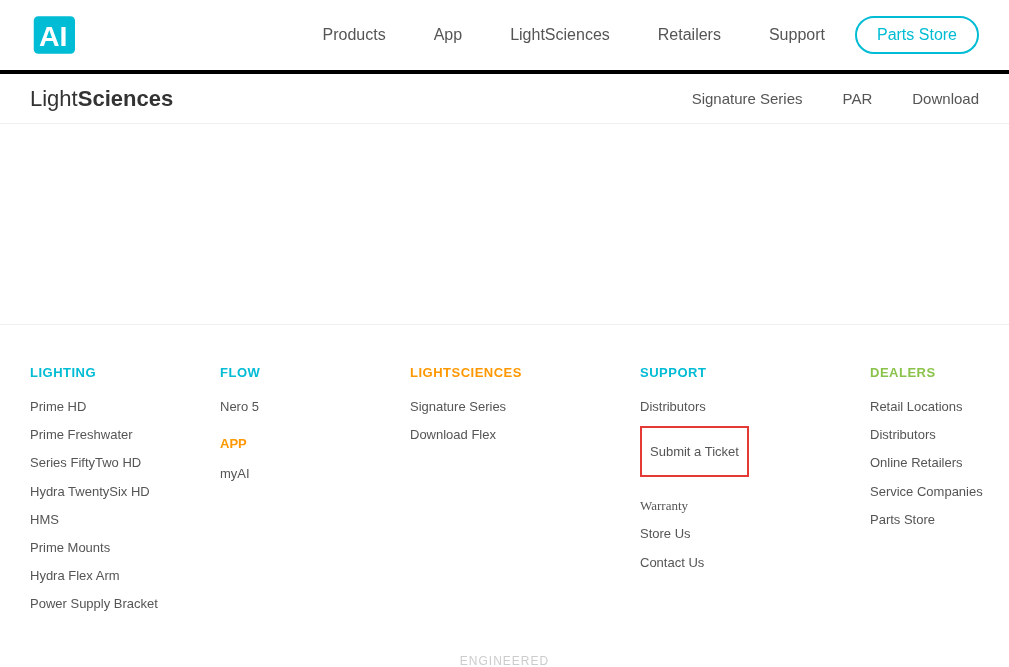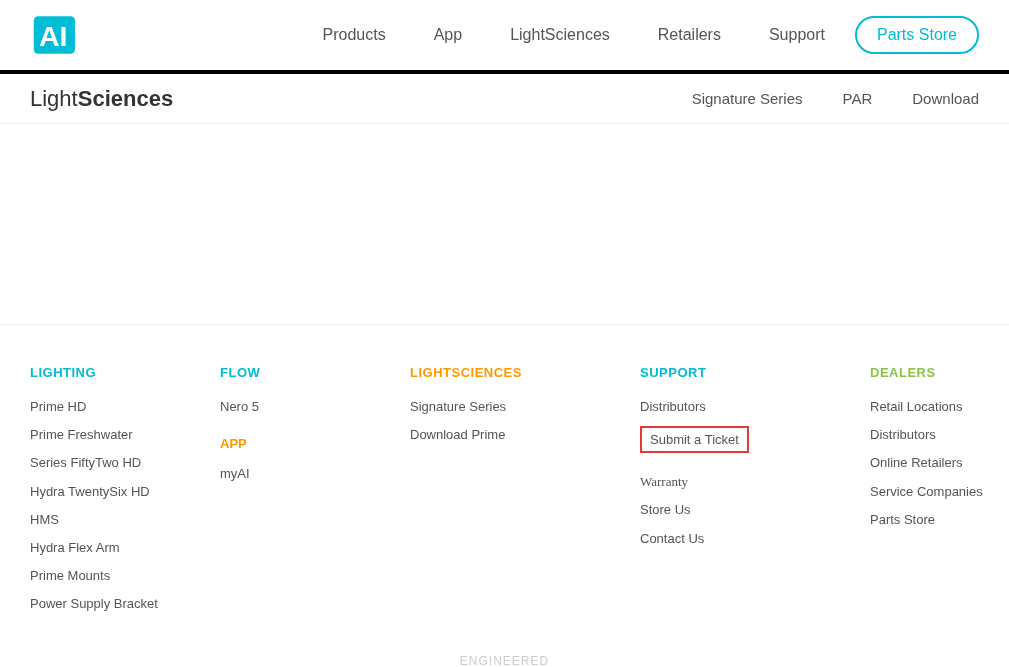--- a/index.html
+++ b/index.html
@@ -118,21 +118,21 @@
       margin-top: 20px;
       margin-bottom: 14px;
     }
     .submit-ticket-link {
       display: block;
       color: #555;
       text-decoration: none;
       font-size: 13px;
       margin-bottom: 10px;
       border: 2px solid #e53935;
-      padding: 4px 8px;
+      padding: 16px 8px;
       display: inline-block;
     }
 
     .footer-bottom {
       text-align: center;
       margin-top: 30px;
       color: #ccc;
       font-size: 12px;
       letter-spacing: 1px;
       text-transform: uppercase;
@@ -174,36 +174,36 @@
 <footer class="footer">
   <div class="footer-columns">
 
     <div class="footer-col">
       <div class="footer-heading lighting">LIGHTING</div>
       <a class="footer-link" href="#">Prime HD</a>
       <a class="footer-link" href="#">Prime Freshwater</a>
       <a class="footer-link" href="#">Series FiftyTwo HD</a>
       <a class="footer-link" href="#">Hydra TwentySix HD</a>
       <a class="footer-link" href="#">HMS</a>
+      <a class="footer-link" href="#">Prime Mounts</a>
       <a class="footer-link" href="#">Hydra Flex Arm</a>
-      <a class="footer-link" href="#">Prime Mounts</a>
       <a class="footer-link" href="#">Power Supply Bracket</a>
     </div>
 
     <div class="footer-col">
       <div class="footer-heading flow">FLOW</div>
       <a class="footer-link" href="#">Nero 5</a>
       <div class="footer-heading-app">APP</div>
       <a class="footer-link" href="#">myAI</a>
     </div>
 
     <div class="footer-col footer-col-wide">
       <div class="footer-heading lightsciences">LIGHTSCIENCES</div>
       <a class="footer-link" href="#">Signature Series</a>
-      <a class="footer-link" href="#">Download Prime</a>
+      <a class="footer-link" href="#">Download Flex</a>
     </div>
 
     <div class="footer-col footer-col-wide">
       <div class="footer-heading support">SUPPORT</div>
       <a class="footer-link" href="#">Distributors</a>
       <a class="submit-ticket-link" href="#">Submit a Ticket</a>
       <a class="footer-link" href="#" style="margin-top:10px;font-family:Liberation Serif, serif;">Warranty</a>
       <a class="footer-link" href="#">Store Us</a>
       <a class="footer-link" href="#">Contact Us</a>
     </div>

